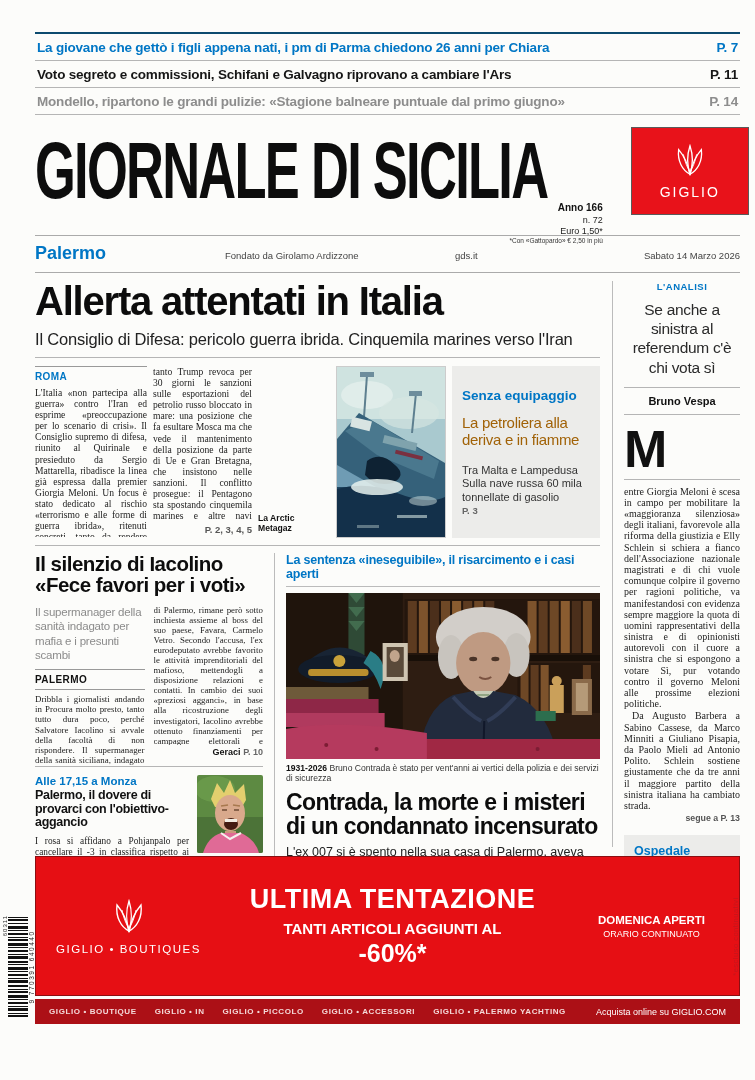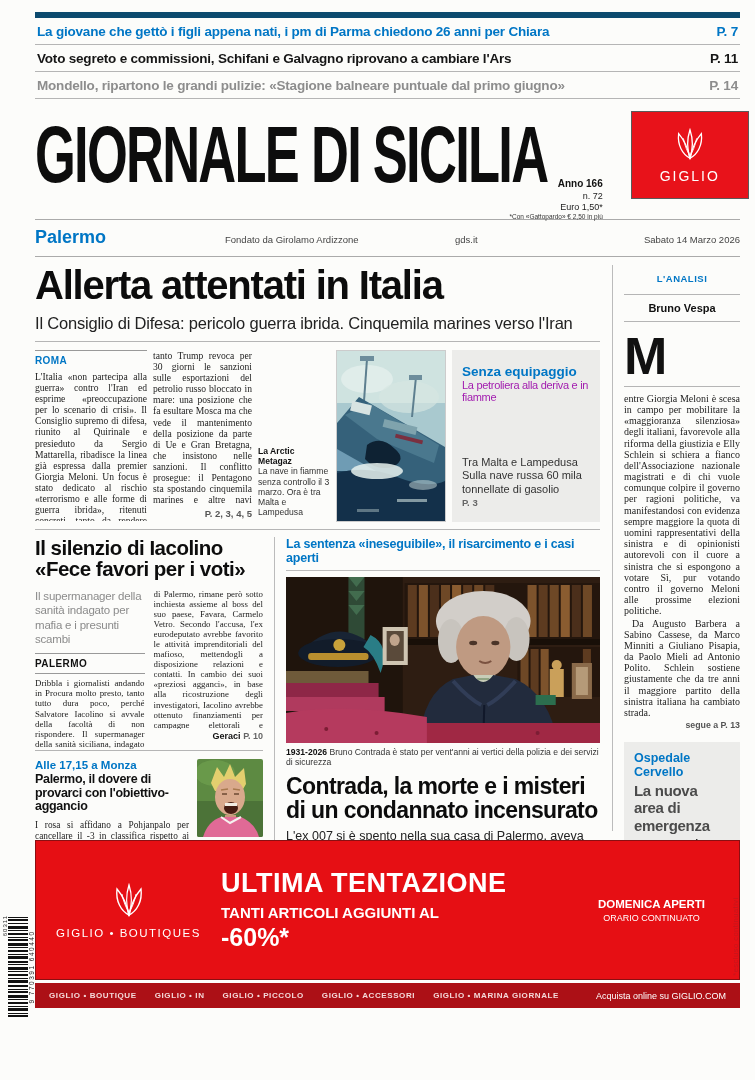--- a/index.html
+++ b/index.html
@@ -5,38 +5,38 @@
   * { margin:0; padding:0; box-sizing:border-box; }
   html,body { background:#e8e8e8; }
   .page {
     position:relative; width:755px; height:1080px; margin:0 auto;
     background:#fcfcfa; overflow:hidden;
     font-family:"Liberation Sans", sans-serif; color:#111;
   }
   .inner { margin:0 15px 0 35px; }
 
   
-  .strips { margin-top:12px; border-top:6px solid #0c4a6e; }
+  .strips { margin-top:32px; border-top:2px solid #0c4a6e; }
   .strip { display:flex; justify-content:space-between; align-items:center;
            padding:6px 2px 5px 2px; border-bottom:1px solid #b5b5b5;
            font-size:13.5px; font-weight:bold; letter-spacing:-0.2px; }
   .strip.blue  { color:#0076c5; }
   .strip.black { color:#161616;text-align:right; }
   .strip.gray  { color:#8d8d8d; }
   .strip .pg { font-weight:bold; }
 
   
   .mast { display:flex; align-items:flex-start; justify-content:space-between; margin-top:10px; height:106px; }
   .mast-title {
     font-size:61px; font-weight:bold; letter-spacing:-2px; white-space:nowrap;
     transform:scale(0.86,1.32); transform-origin:left top; line-height:1; color:#0d0d0d;
     margin-top:6px;
   }
   .mast-left { flex:1; }
-  .mast-meta { text-align:right; margin-top:2px; margin-right:28px; line-height:1.25; }
+  .mast-meta { text-align:right; margin-top:10px; margin-right:28px; line-height:1.25; }
   .mast-meta .b { font-weight:bold; font-size:10px; }
   .mast-meta .s { font-size:9px; color:#222; }
   .mast-meta .tiny { font-size:6.5px; color:#333; }
   .logo-box {
     width:118px; height:88px; background:#e8121a; border:1px solid #5a5a5a;
     display:flex; flex-direction:column; align-items:center; justify-content:center; gap:2px;
     flex:0 0 auto; margin-top:2px;
   }
   .logo-box .logo-word { color:#fff; font-size:14px; letter-spacing:2px; }
 
@@ -63,23 +63,23 @@
   .col2 { flex:0 0 99px; display:flex; flex-direction:column; }
   .kicker-rule { border-top:1px solid #999; margin-bottom:4px; }
   .kicker { font-size:10px; font-weight:bold; letter-spacing:0.4px; }
   .kicker.blue { color:#0076c5; }
   .bodytxt { font-size:9.6px; line-height:1.16; margin-top:5px; overflow:hidden; }
   .pages { text-align:right; font-weight:bold; font-size:9.5px; color:#555; margin-top:2px; }
   .capcol { flex:0 0 72px; display:flex; flex-direction:column; justify-content:flex-end; padding-bottom:4px; }
   .capcol .ct { font-size:8.6px; font-weight:bold; color:#111; line-height:1.2; }
   .capcol .cc { font-size:8.6px; color:#333; line-height:1.2; }
   .shipbox { flex:0 0 110px; border:1px solid #ccc; }
-  .graybox { flex:1; background:#ececea; padding:14px 10px; display:flex; flex-direction:column; }
+  .graybox { flex:1; background:#ececea; padding:22px 10px; display:flex; flex-direction:column; }
   .graybox .gk { color:#0076c5; font-weight:bold; font-size:13.5px; }
-  .graybox .gt { font-size:11px; color:#a21caf; line-height:1.13; margin-top:0; letter-spacing:-0.3px; }
+  .graybox .gt { font-size:15px; color:#a16207; line-height:1.13; margin-top:12px; letter-spacing:-0.3px; }
   .graybox .gx { font-size:11px; color:#333; margin-top:auto; line-height:1.25; }
   .graybox .gp { font-weight:bold; font-size:9.5px; color:#666; }
 
   .secondrow { display:flex; height:306px; }
   .iac { flex:0 0 240px; border-right:1px solid #bbb; padding-right:11px; }
   .iac h2 { font-size:20.5px; line-height:1.05; letter-spacing:-0.5px; color:#0d0d0d; }
   .iaccols { display:flex; gap:9px; margin-top:9px; height:152px; }
   .iaccols .ca { flex:1; }
   .iaccols .cb { flex:1; }
   .deck { font-size:11.5px; color:#8b8b8b; line-height:1.25; letter-spacing:-0.2px; }
@@ -103,21 +103,21 @@
   .ctr .ck { color:#0076c5; font-weight:bold; font-size:12.5px; letter-spacing:-0.2px; }
   .ctr .crule { border-top:1px solid #bbb; margin:5px 0 6px 0; }
   .ctrphoto { width:100%; height:166px; }
   .ctrcap { font-size:8.6px; color:#333; margin-top:4px; }
   .ctrcap b { color:#111; }
   .ctr h2 { font-size:23px; line-height:1.04; letter-spacing:-0.6px; margin-top:8px; color:#0c0c0c; }
   .ctrsub { font-size:12.5px; color:#222; margin-top:6px; }
 
   
   .an { text-align:center; }
-  .an .ak { color:#0076c5; font-weight:bold; font-size:9.5px; letter-spacing:0.5px;margin-top:8px; }
+  .an .ak { color:#0076c5; font-weight:bold; font-size:9.5px; letter-spacing:0.5px; }
   .an .at { font-size:15.5px; color:#2a2a2a; line-height:1.24; margin-top:8px; letter-spacing:-0.3px; }
   .an .arule { border-top:1px solid #b5b5b5; margin:10px 0 7px 0; }
   .an .aby { font-weight:bold; font-size:11px; }
   .an .drop { text-align:left; font-size:52px; font-weight:bold; line-height:0.9; padding:4px 0 2px 0; }
   .an .abody { text-align:justify; font-family:"Liberation Serif", serif; font-size:10px; line-height:1.12; color:#1c1c1c; }
   .an .abody2 { text-indent:8px; margin-top:1px; }
   .an .amore { text-align:right; font-weight:bold; font-size:8.8px; color:#555; margin-top:2px; }
   .cerv { background:#ececea; margin-top:12px; padding:9px 10px 8px 10px; text-align:left; }
   .cerv .ck2 { color:#0076c5; font-weight:bold; font-size:12.5px; }
   .cerv .ct2 { font-size:15px; color:#4b4b4b; line-height:1.15; margin-top:3px; letter-spacing:-0.3px;font-weight:bold; }
@@ -126,21 +126,21 @@
   .cerv .cby .pg { font-weight:bold; color:#666; }
 
   
   .banner { position:relative; margin-top:9px; height:140px; background:#e810158; }
   .banner-in {
     height:140px; background:#e60f14; border:1px solid #8a0f12;
     display:flex; align-items:center; color:#fff;
   }
   .bbrand { flex:0 0 185px; display:flex; flex-direction:column; align-items:center; gap:4px; }
   .bbrand .bw { font-size:11.5px; letter-spacing:1.5px; }
-  .bcenter { flex:1; }
+  .bcenter { flex:1; text-align:center; }
   .bcenter .t1 { font-size:27px; font-weight:bold; letter-spacing:0.5px; }
   .bcenter .t2 { font-size:15px; font-weight:bold; margin-top:5px; }
   .bcenter .t3 { font-size:25px; font-weight:bold; margin-top:2px; }
   .bright { flex:0 0 175px; text-align:center; }
   .bright .r1 { font-size:11.5px; font-weight:bold; }
   .bright .r2 { font-size:9px; margin-top:3px; }
 
   .footerbar { margin-top:3px; height:25px; background:#ac1016;
     display:flex; align-items:center; gap:18px; padding:0 14px; }
   .footerbar .fl { color:#f4d9d9; font-size:8px; font-weight:bold; letter-spacing:0.6px; white-space:nowrap;text-align:center; }
@@ -217,21 +217,20 @@
             <div class="kicker-rule"></div>
             <div class="kicker blue">ROMA</div>
             <div class="bodytxt serif" style="height:150px;">L'Italia «non partecipa alla guerra» contro l'Iran ed esprime «preoccupazione per lo scenario di crisi». Il Consiglio supremo di difesa, riunito al Quirinale e presieduto da Sergio Mattarella, ribadisce la linea già espressa dalla premier Giorgia Meloni. Un focus è stato dedicato al rischio «terrorismo e alle forme di guerra ibrida», ritenuti concreti, tanto da rendere necessaria l'adozione di contromisure adeguate. In-</div>
           </div>
           <div class="col2">
             <div class="bodytxt serif" style="margin-top:0; height:156px;">tanto Trump revoca per 30 giorni le sanzioni sulle esportazioni del petrolio russo bloccato in mare: una posizione che fa esultare Mosca ma che vede il mantenimento della posizione da parte di Ue e Gran Bretagna, che insistono nelle sanzioni. Il conflitto prosegue: il Pentagono sta spostando cinquemila marines e altre navi militari in Medio Oriente, mentre il segretario alla Difesa Hegseth dice che la guida suprema, Mojtaba Khamenei, è «ferito e forse sfigurato».</div>
             <div class="pages">P. 2, 3, 4, 5</div>
           </div>
           <div class="capcol">
             <div class="ct">La Arctic Metagaz</div>
-            <div class="cc">La nave in fiamme senza controllo il 3 marzo. Ora è tra Malta e Lampedusa</div>
           </div>
           <div class="shipbox">
             <svg width="108" height="170" viewBox="0 0 108 170" preserveAspectRatio="none">
               <rect width="108" height="170" fill="#cfe3e0"></rect>
               <rect y="52" width="108" height="48" fill="#a9c9cf"></rect>
               <rect y="96" width="108" height="28" fill="#6f9cb4"></rect>
               <rect y="120" width="108" height="50" fill="#1f4560"></rect>
               <ellipse cx="30" cy="28" rx="26" ry="14" fill="#e4efec" opacity="0.8"></ellipse>
               <ellipse cx="72" cy="46" rx="30" ry="16" fill="#d7e6e2" opacity="0.65"></ellipse>
               <line x1="30" y1="8" x2="27" y2="50" stroke="#5d7f8f" stroke-width="2"></line>
@@ -409,20 +408,21 @@
               <span class="by">R. Arena</span>
               <span class="pg">P. 12</span>
             </div>
           </div>
         </div>
       </div>
 
       <div class="rightcol">
         <div class="an">
           <div class="ak">L'ANALISI</div>
+          <div class="at">Se anche a sinistra al referendum c'è chi vota sì</div>
           <div class="arule"></div>
           <div class="aby">Bruno Vespa</div>
           <div class="arule" style="margin-top:7px;"></div>
           <div class="drop">M</div>
           <div class="arule" style="margin:4px 0 6px 0;"></div>
           <div class="abody">entre Giorgia Meloni è scesa in campo per mobilitare la «maggioranza silenziosa» degli italiani, favorevole alla riforma della giustizia e Elly Schlein si schiera a fianco dell'Associazione nazionale magistrati e di chi vuole comunque colpire il governo per ragioni politiche, va manifestandosi con evidenza sempre maggiore la quota di uomini rappresentativi della sinistra e di opinionisti autorevoli con il cuore a sinistra che si espongono a votare Sì, pur votando contro il governo Meloni alle prossime elezioni politiche.</div>
           <div class="abody abody2">Da Augusto Barbera a Sabino Cassese, da Marco Minniti a Giuliano Pisapia, da Paolo Mieli ad Antonio Polito. Schlein sostiene giustamente che da tre anni il maggiore partito della sinistra italiana ha cambiato strada.</div>
           <div class="amore">segue a P. 13</div>
         </div>
         <div class="cerv">
@@ -460,21 +460,21 @@
           <div class="r2">ORARIO CONTINUATO</div>
         </div>
       </div>
     </div>
 
     <div class="footerbar">
       <span class="fl">GIGLIO • BOUTIQUE</span>
       <span class="fl">GIGLIO • IN</span>
       <span class="fl">GIGLIO • PICCOLO</span>
       <span class="fl">GIGLIO • ACCESSORI</span>
-      <span class="fl">GIGLIO • MARINA GIORNALE</span>
+      <span class="fl">GIGLIO • PALERMO YACHTING</span>
       <span class="fs">Acquista online su GIGLIO.COM</span>
     </div>
   </div>
 
   <div class="sidenote">*escluso continuativi</div>
 
   <div class="barcode-rot">
     <span class="bc-top">60311</span>
     <svg width="100" height="20" viewBox="0 0 100 20">
       <rect x="0" y="0" width="2" height="20" fill="#111"></rect>

